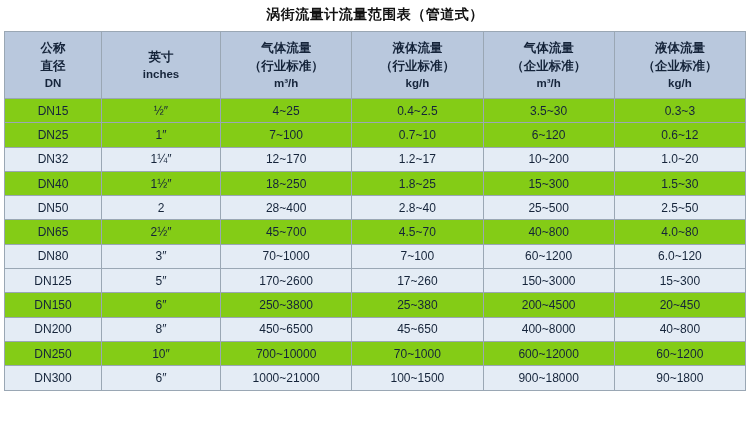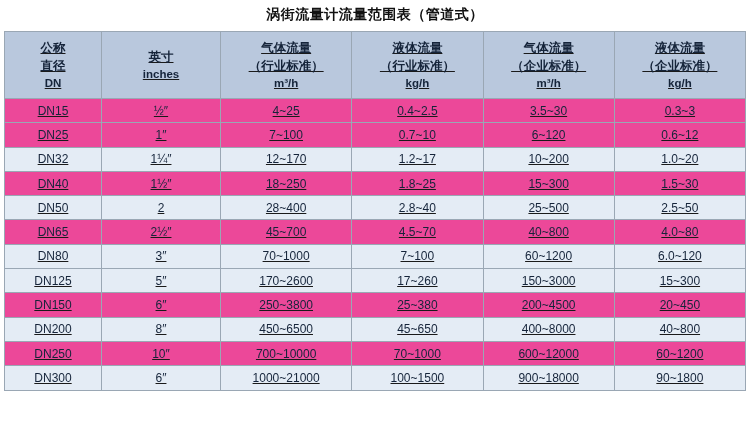--- a/index.html
+++ b/index.html
@@ -27,21 +27,20 @@
     font-weight: bold;
     color: #111111;
     padding: 6px 0 7px 0;
     letter-spacing: 0.5px;
   }
   table.flow {
     border-collapse: collapse;
     width: 742px;
     margin: 0 auto;
     table-layout: fixed;
-    text-decoration: underline;
   }
   table.flow th, table.flow td {
     border: 1px solid #9aa7b4;
     text-align: center;
     vertical-align: middle;
     font-size: 12px;
     color: #15243a;
     padding: 0;
   }
   table.flow thead th {
@@ -56,21 +55,21 @@
   }
   table.flow thead th .sub {
     font-weight: bold;
     font-size: 11.5px;
   }
   table.flow tbody td {
     height: 23.3px;
     font-size: 12px;
   }
   table.flow tbody tr.odd td {
-    background: #ec4899;
+    background: #84cc16;
   }
   table.flow tbody tr.even td {
     background: #e4ecf5;
   }
   td.col-dn, th.col-dn { width: 96px; }
   td.col-in, th.col-in { width: 118px; }
 </style>
 </head>
 <body>
 

